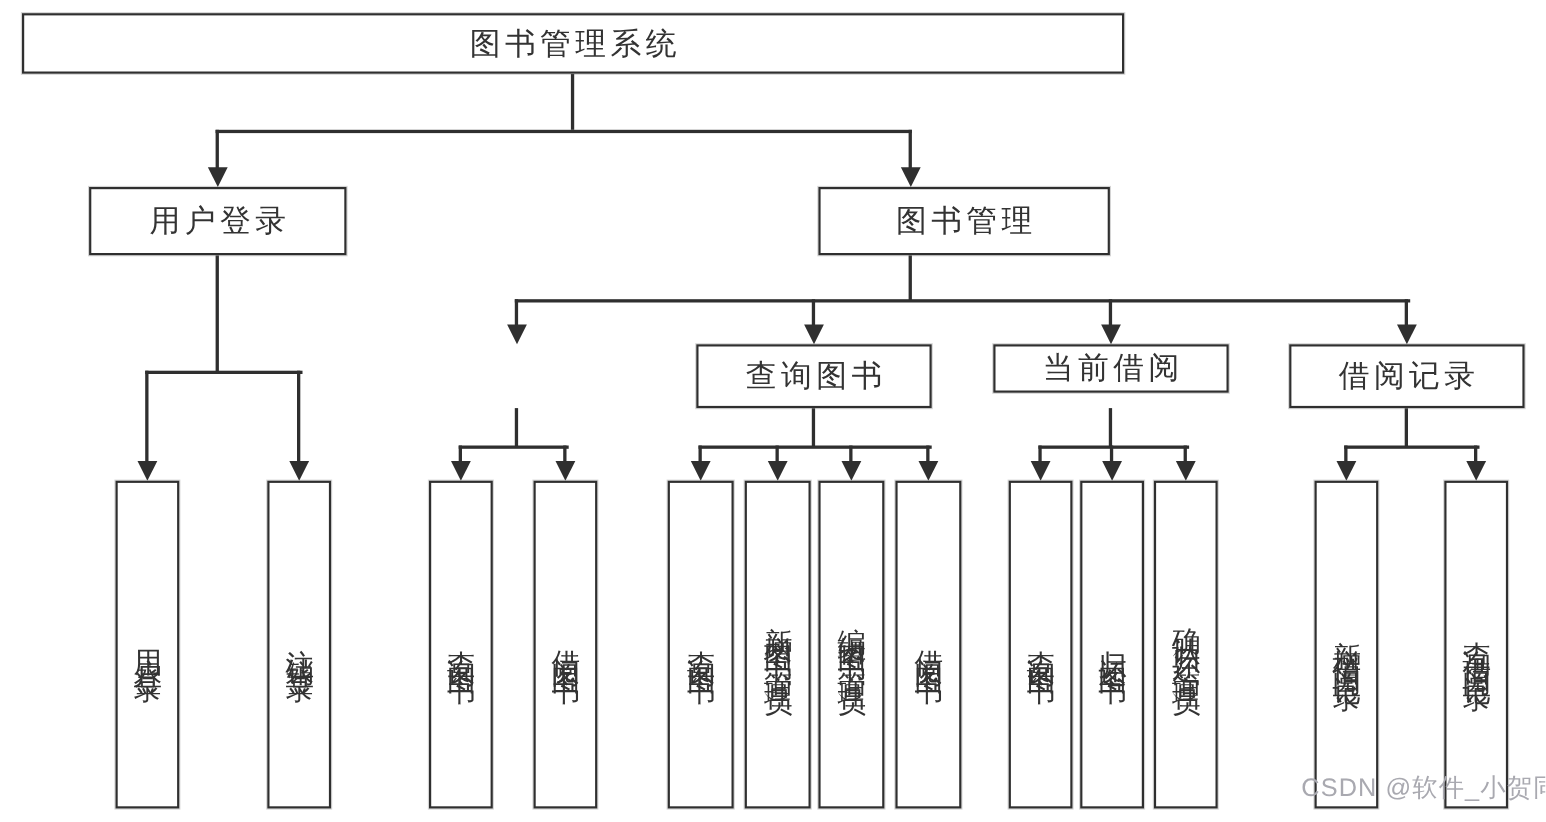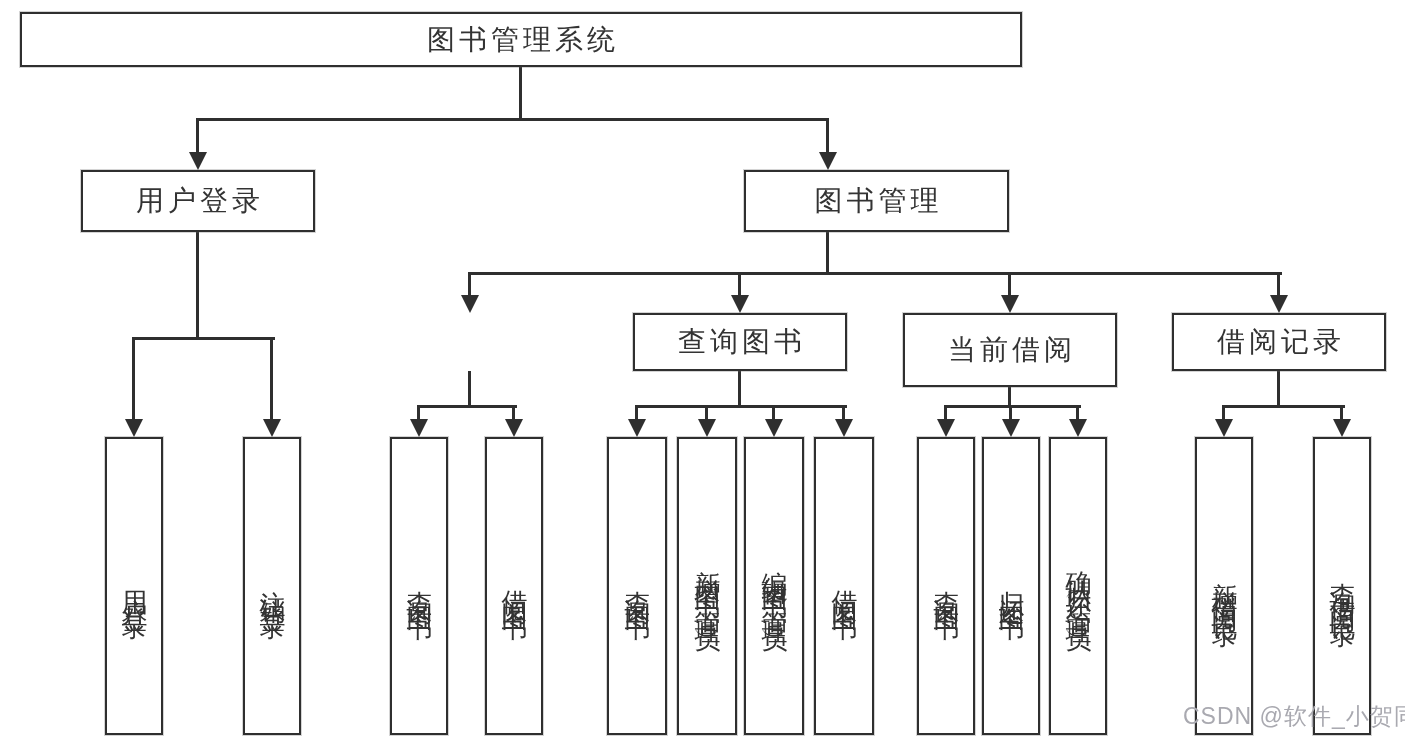--- a/index.html
+++ b/index.html
@@ -132,21 +132,21 @@
   <div class="box" style="left:81px;top:170px;width:234px;height:62px">
     <span class="hlabel">用户登录</span>
   </div>
   <div class="box" style="left:744px;top:170px;width:265px;height:62px">
     <span class="hlabel">图书管理</span>
   </div>
 
   <div class="box" style="left:633px;top:313px;width:214px;height:58px">
     <span class="hlabel">查询图书</span>
   </div>
-  <div class="box" style="left:903px;top:313px;width:214px;height:74px">
+  <div class="box" style="left:903px;top:313px;width:214px;height:44px">
     <span class="hlabel">当前借阅</span>
   </div>
   <div class="box" style="left:1172px;top:313px;width:214px;height:58px">
     <span class="hlabel">借阅记录</span>
   </div>
 
   <div class="box" style="left:105px;top:437px;width:58px;height:298px">
     <span class="vlabel">用户登录</span>
   </div>
   <div class="box" style="left:243px;top:437px;width:58px;height:298px">

